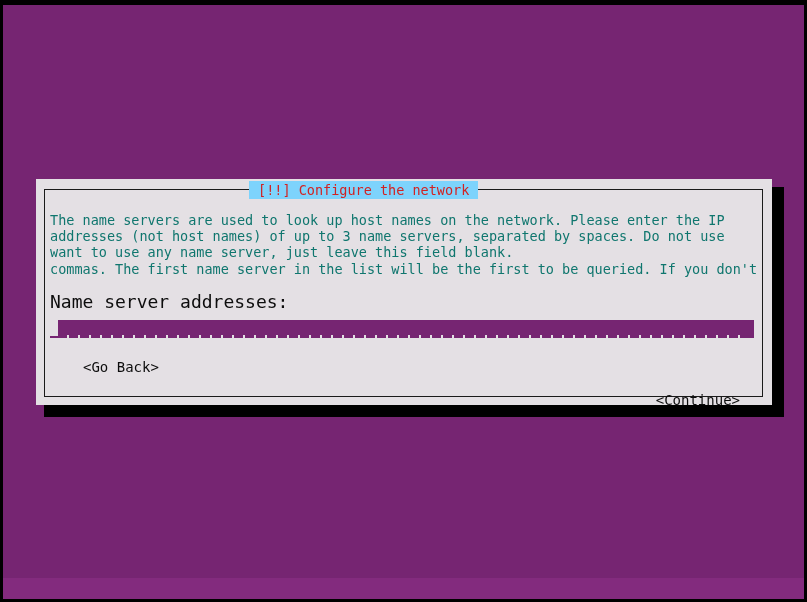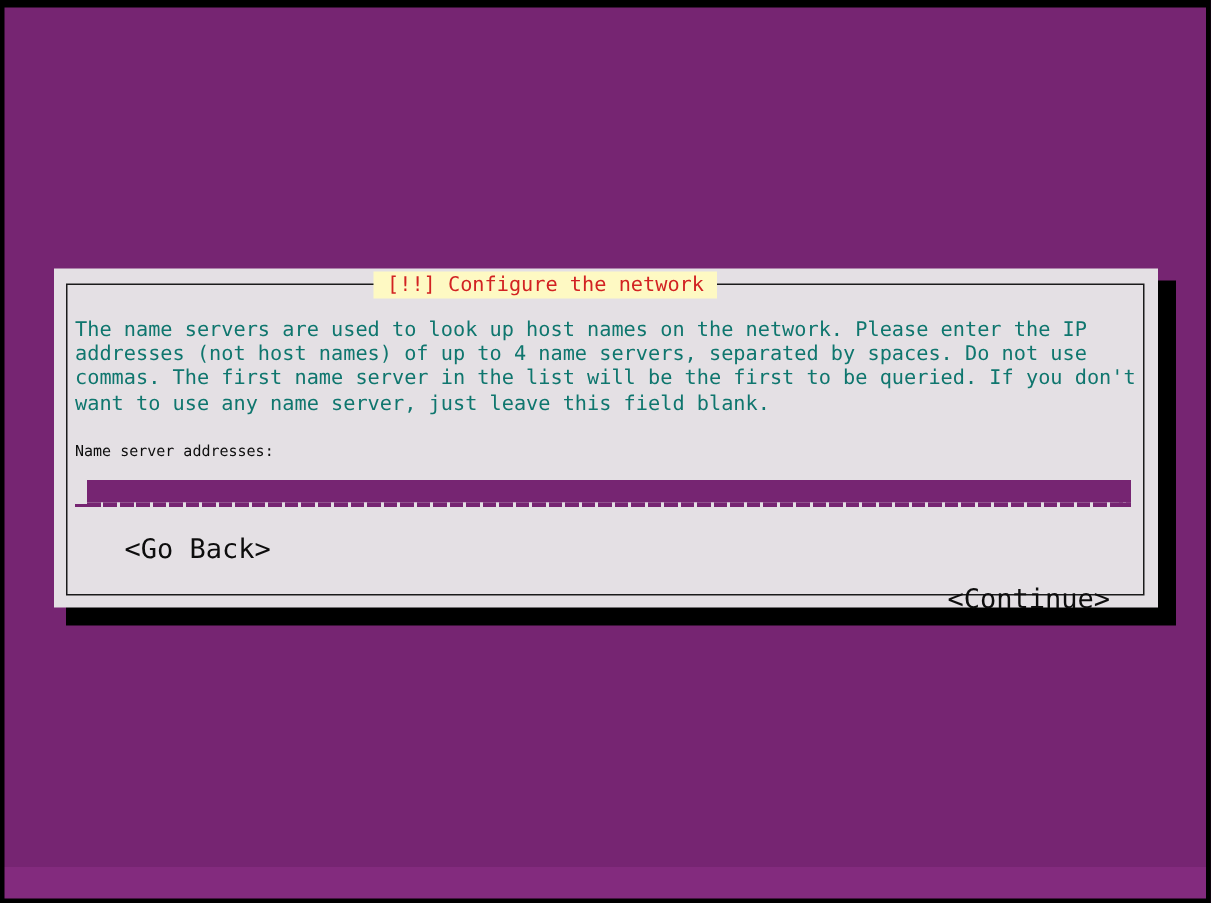--- a/index.html
+++ b/index.html
@@ -84,21 +84,21 @@
   }
 
   
   #dialog-title {
     position: absolute;
     left: 249px;
     top: 181px;
     height: 18px;
     line-height: 18px;
     padding: 0 9px;
-    background: #fef9c3;
+    background: #7dd3fc;
     color: #d22222;
     font-size: 13.5px;
     white-space: pre;
     z-index: 3;
   }
 
   
   #content {
     position: absolute;
     left: 50px;
@@ -113,21 +113,21 @@
     line-height: 16.2px;
     white-space: pre;
     letter-spacing: 0px;
   }
 
   #field-label {
     position: absolute;
     left: 50px;
     top: 294px;
     color: #0d0d0d;
-    font-size: 10px;
+    font-size: 18px;
     line-height: 16px;
     white-space: pre;
     z-index: 2;
     text-align: right;
   }
 
   
   #input-wrap {
     position: absolute;
     left: 50px;
@@ -186,21 +186,21 @@
     left: 50px;
     top: 358px;
     width: 690px;
     height: 18px;
     z-index: 2;
   }
   .btn {
     position: absolute;
     top: 0;
     color: #0d0d0d;
-    font-size: 18px;
+    font-size: 14px;
     line-height: 18px;
     white-space: pre;
     background: transparent;
     border: 0;
     padding: 0;
     font-family: inherit;
     cursor: pointer;
   }
   #btn-back  { left: 33px; }
   #btn-cont  { right: 0px; margin-top: 33px; }
@@ -215,23 +215,23 @@
   <div id="dialog-shadow"></div>
 
   <div id="dialog">
     <div id="dialog-frame"></div>
   </div>
 
   <div id="dialog-title">[!!] Configure the network</div>
 
   <div id="content">
     <div class="body-line">The name servers are used to look up host names on the network. Please enter the IP</div>
-    <div class="body-line">addresses (not host names) of up to 4 name servers, separated by spaces. Do not use</div>
+    <div class="body-line">addresses (not host names) of up to 3 name servers, separated by spaces. Do not use</div>
+    <div class="body-line">want to use any name server, just leave this field blank.</div>
     <div class="body-line">commas. The first name server in the list will be the first to be queried. If you don't</div>
-    <div class="body-line">want to use any name server, just leave this field blank.</div>
   </div>
 
   <div id="field-label">Name server addresses:</div>
 
   <div id="input-wrap">
     <div id="input-lead"></div>
     <div id="input-field" title=""></div>
     <div id="input-rule"></div>
     <div id="input-rule-cap"></div>
   </div>

